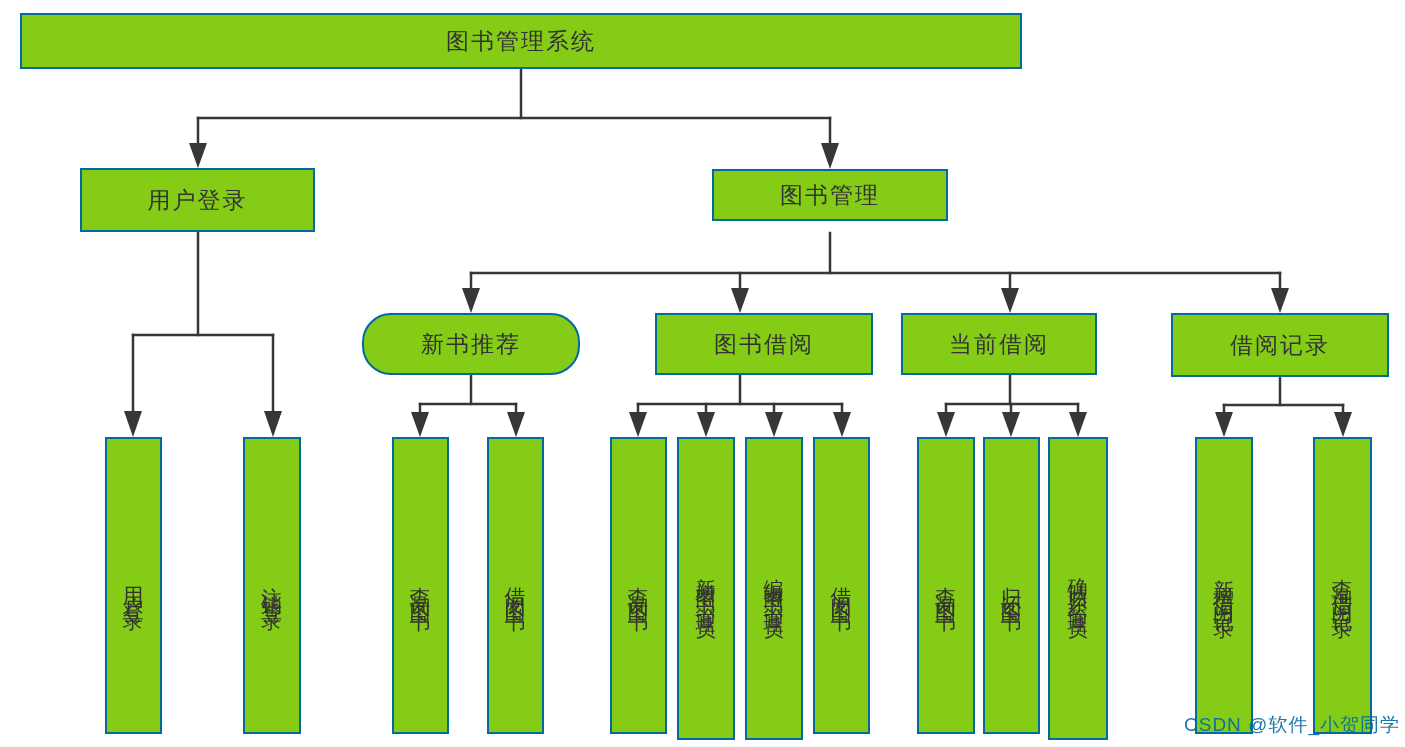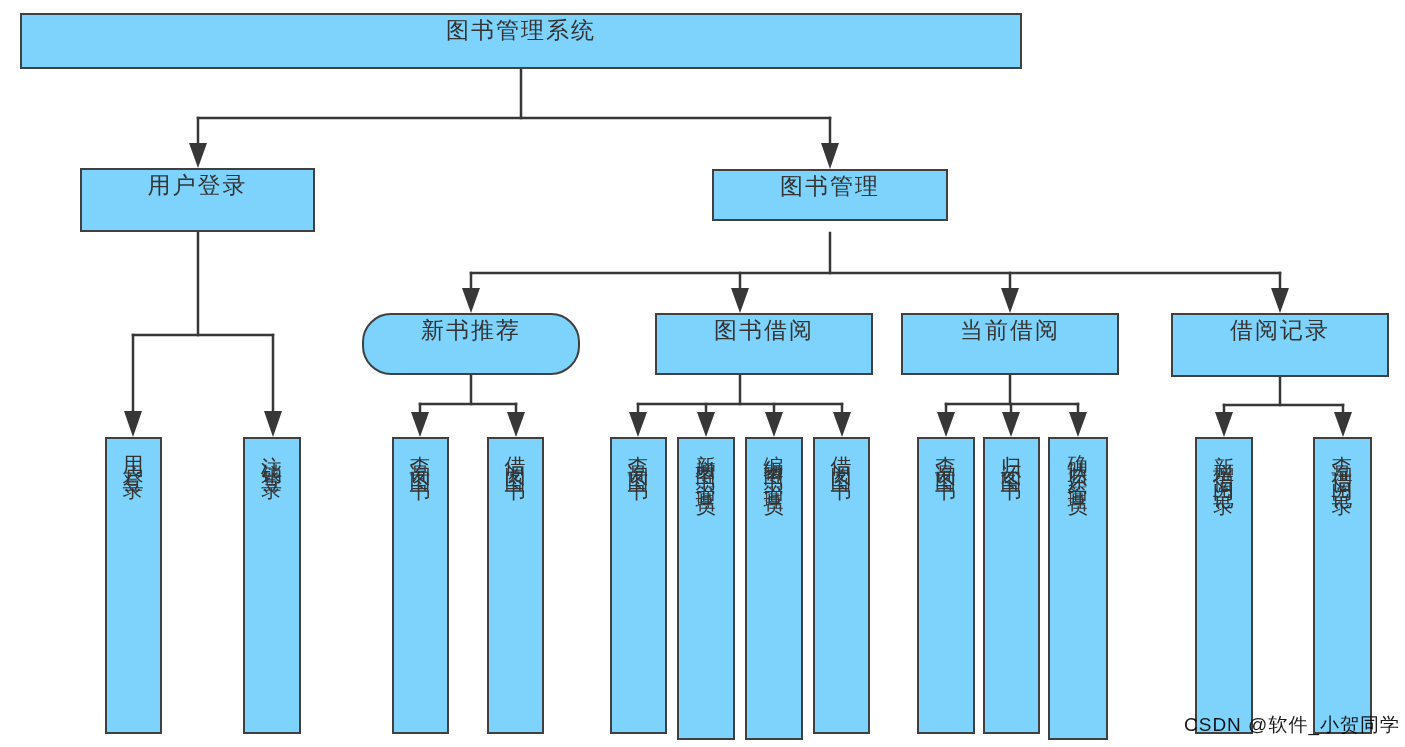--- a/index.html
+++ b/index.html
@@ -4,34 +4,34 @@
 <style>
   html,body{margin:0;padding:0;background:#ffffff;}
   .canvas{
     position:relative;width:1405px;height:747px;background:#ffffff;
     font-family:"Liberation Sans","DejaVu Sans",sans-serif;overflow:hidden;
   }
   svg.connectors{position:absolute;left:0;top:0;width:1405px;height:747px;}
   svg.connectors line{stroke:#373737;stroke-width:2.5;stroke-linecap:square;}
   svg.connectors polygon{fill:#373737;}
   .box{
-    position:absolute;background:#7dd3fc;border:2px solid #404040;
-    box-sizing:border-box;display:flex;justify-content:center;
+    position:absolute;background:#84cc16;border:2px solid #0369a1;
+    box-sizing:border-box;display:flex;align-items:center;justify-content:center;
     color:#333333;
   }
   .hbox{font-size:23px;letter-spacing:2px;white-space:nowrap;}
   .leaf{border-width:2.5px;}
   .vtext{
     writing-mode:vertical-rl;text-orientation:mixed;
     font-size:21px;line-height:1;letter-spacing:8px;color:#333333;
   }
   .vtext.long{font-size:20px;letter-spacing:6px;}
   .watermark{
     position:absolute;left:1184px;top:712px;font-size:19px;letter-spacing:1px;
-    color:#000000;opacity:.9;white-space:nowrap;z-index:5;
+    color:#0369a1;opacity:.9;white-space:nowrap;z-index:5;
   }
 </style>
 </head>
 <body>
 
 <div class="canvas">
 
   <svg class="connectors" viewBox="0 0 1405 747">
 
     <g>
@@ -118,21 +118,21 @@
   <div class="box hbox" style="left:712px;top:169px;width:236px;height:52px;">
     <span>图书管理</span>
   </div>
 
   <div class="box hbox" style="left:362px;top:313px;width:218px;height:62px;border-radius:29px;">
     <span>新书推荐</span>
   </div>
   <div class="box hbox" style="left:631px;top:313px;width:218px;height:62px;margin-left:24px;">
     <span>图书借阅</span>
   </div>
-  <div class="box hbox" style="left:901px;top:313px;width:218px;height:62px;">
+  <div class="box hbox" style="left:901px;top:313px;width:196px;height:62px;">
     <span>当前借阅</span>
   </div>
   <div class="box hbox" style="left:1171px;top:313px;width:218px;height:64px;">
     <span>借阅记录</span>
   </div>
 
   <div class="box leaf" style="left:105px;top:437px;width:57px;height:297px;">
     <span class="vtext">用户登录</span>
   </div>
   <div class="box leaf" style="left:243px;top:437px;width:58px;height:297px;">

